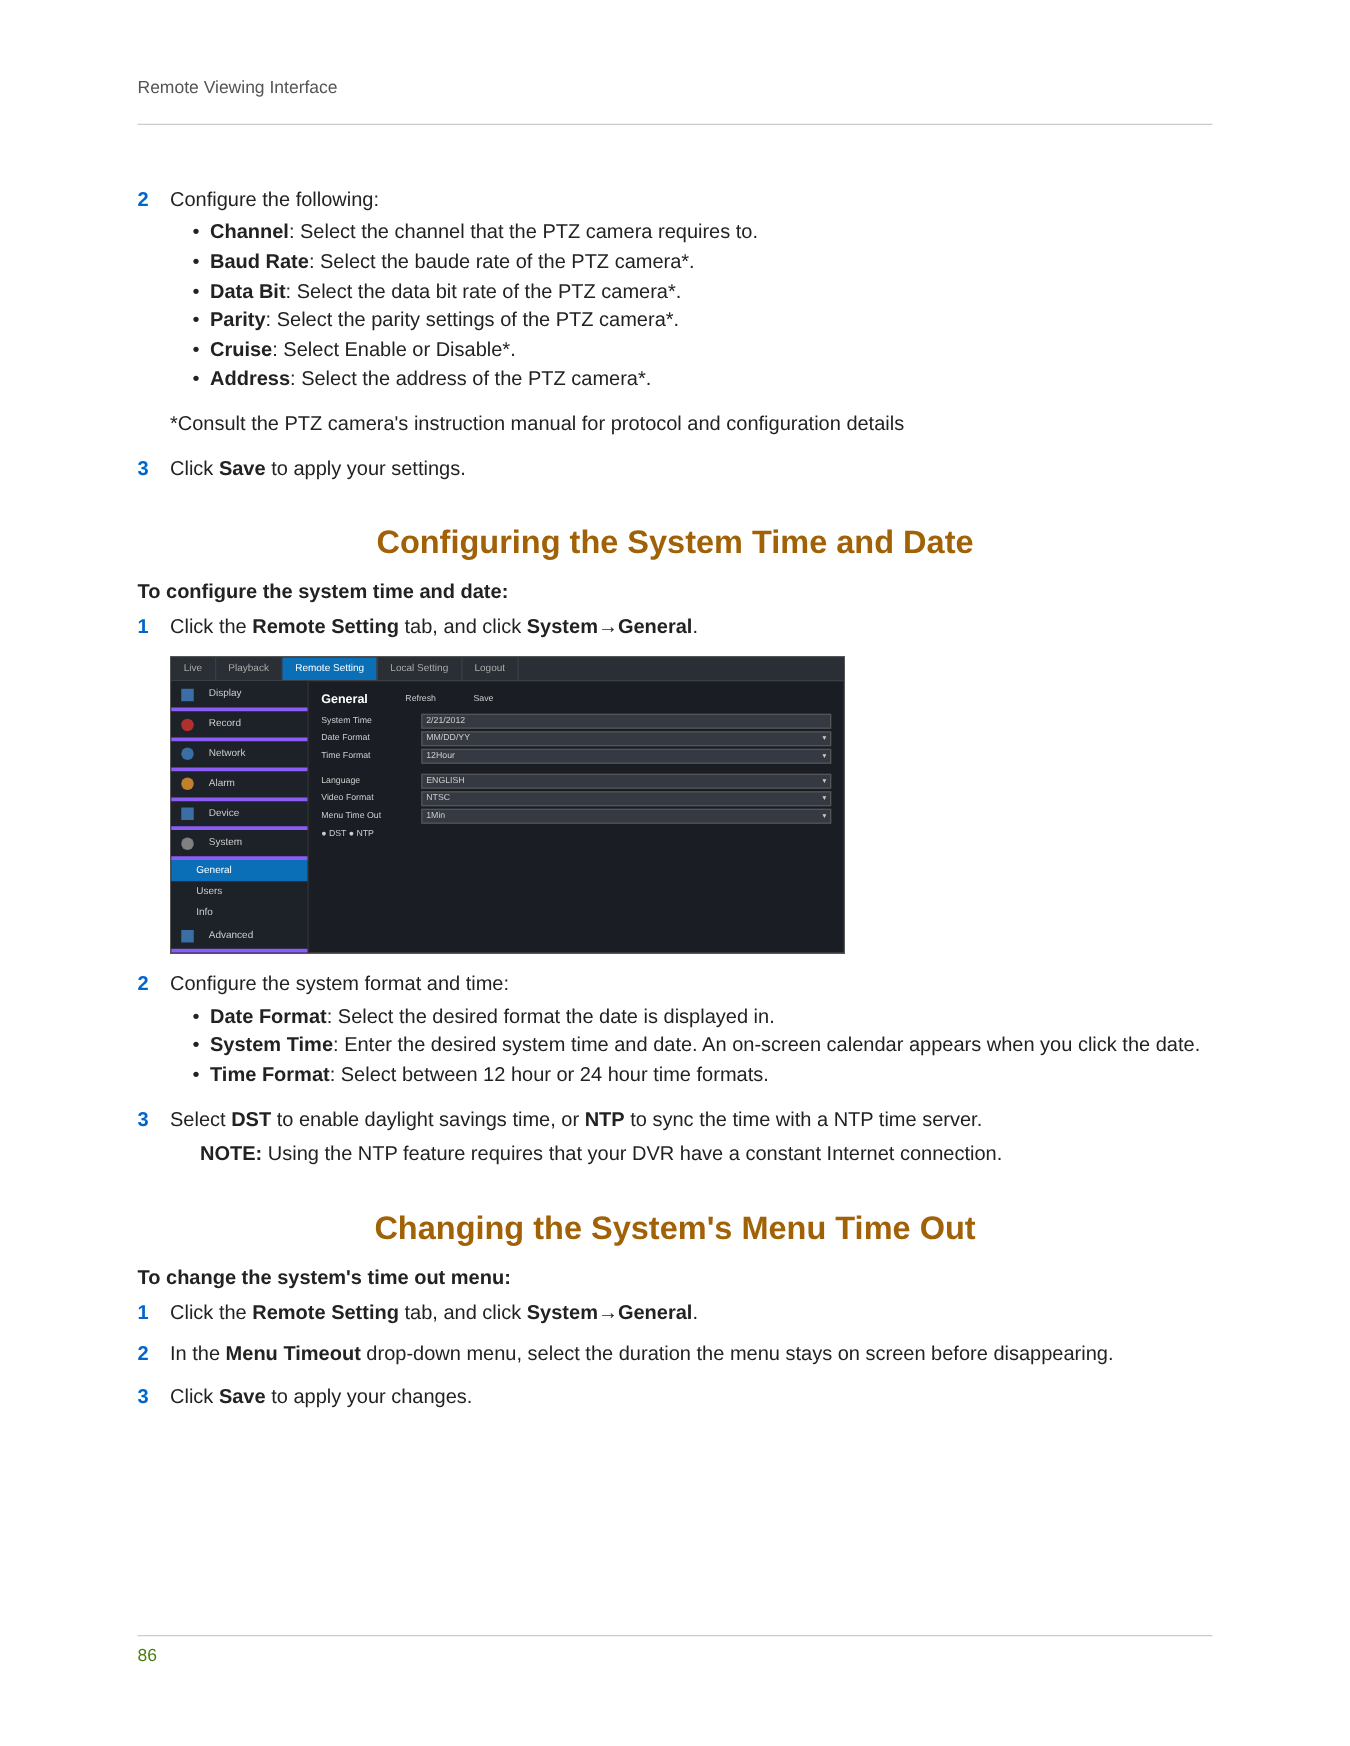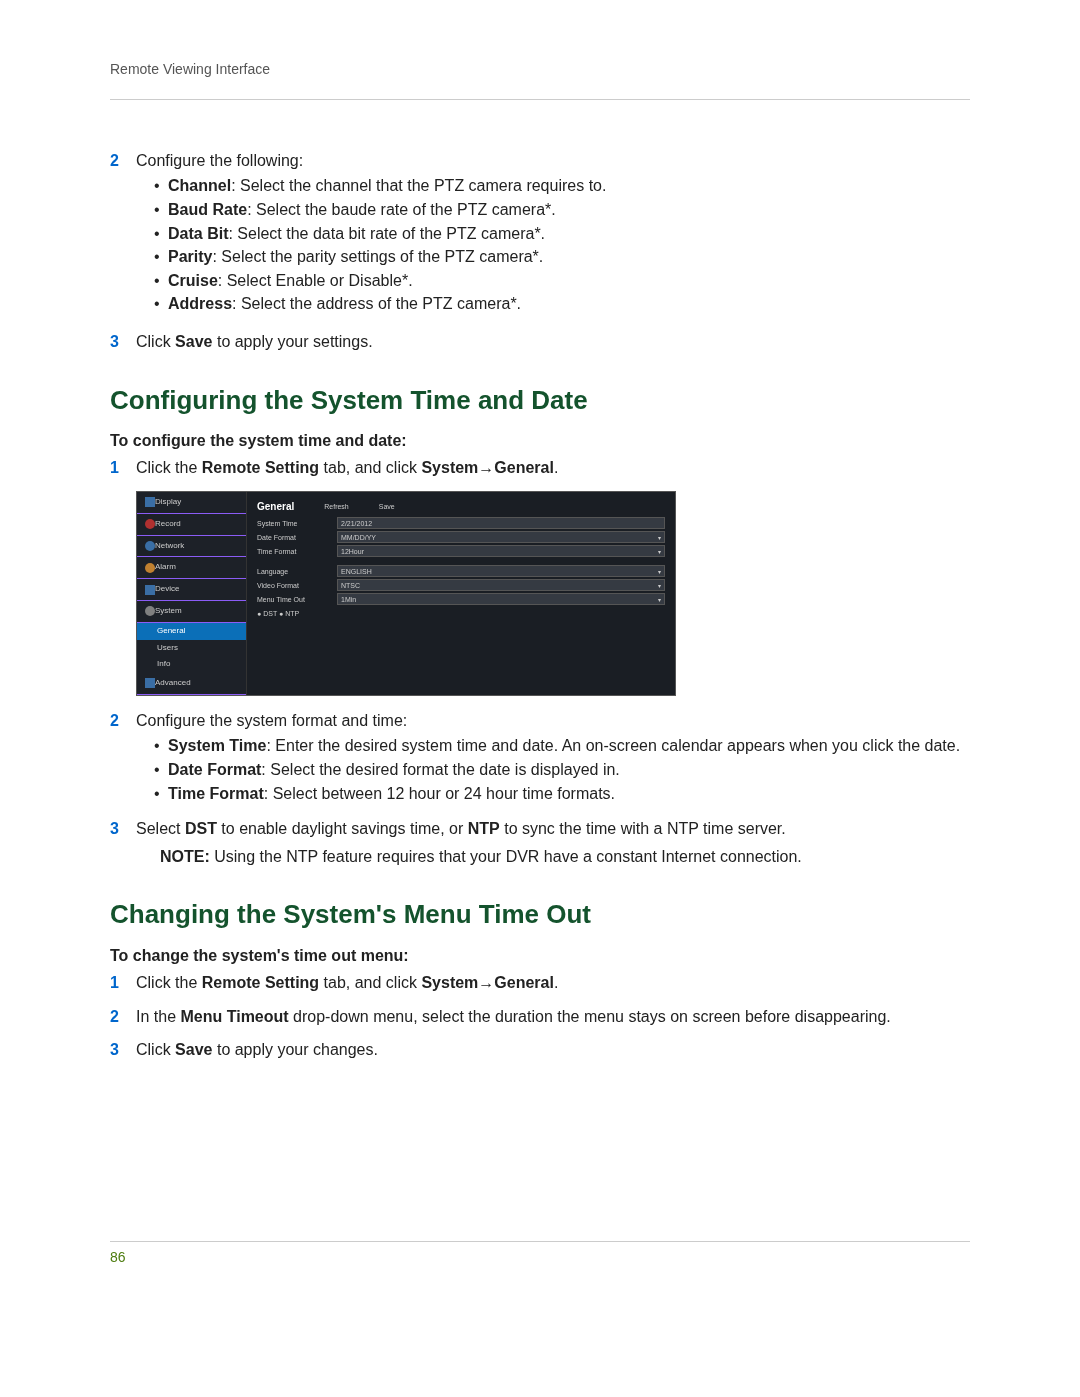--- a/index.html
+++ b/index.html
@@ -21,40 +21,41 @@
     margin-bottom: 50px;
   }
   .num-step { display: flex; margin-bottom: 12px; }
   .num { color: #0066cc; font-weight: bold; width: 26px; flex: 0 0 26px; }
   .step-body { flex: 1; }
   ul.bullets { list-style: none; padding-left: 18px; margin-top: 4px; }
   ul.bullets li { position: relative; padding-left: 14px; margin-bottom: 2px; }
   ul.bullets li::before { content: "•"; position: absolute; left: 0; }
   .note-line { margin-top: 14px; }
   h2.section {
-    color: #14532d;
+    color: #a16207;
     font-size: 26px;
     font-weight: bold;
     margin: 30px 0 12px 0;
+    text-align: center;
   }
   .sub-bold { font-weight: bold; margin: 8px 0 6px 0; }
   .screenshot {
     width: 540px;
     background: #1a1e24;
     border: 1px solid #555;
     margin: 6px 0 14px 26px;
     font-size: 9px;
     color: #ccc;
   }
   .ss-tabs { display: flex; background: #2a2f36; border-bottom: 1px solid #3a3f46; }
   .ss-tab { padding: 4px 10px; font-size: 8px; color: #aaa; border-right: 1px solid #3a3f46; }
   .ss-tab.active { background: #0b6fb8; color: #fff; }
   .ss-body { display: flex; min-height: 200px; }
   .ss-side { width: 110px; background: #1d2128; border-right: 1px solid #333; }
-  .ss-side-item { display:flex; align-items:center; gap:0; padding: 5px 8px; border-bottom: 1px solid #8b5cf6; font-size: 8px; color: #ccc; }
+  .ss-side-item { display:flex; align-items:center; gap:12px; padding: 5px 8px; border-bottom: 3px solid #8b5cf6; font-size: 8px; color: #ccc; }
   .ss-side-sub { background: #0b6fb8; color: #fff; padding: 3px 8px 3px 20px; font-size: 8px; }
   .ss-side-sub2 { padding: 3px 8px 3px 20px; font-size: 8px; color: #ccc; }
   .ss-main { flex:1; padding: 8px 10px; }
   .ss-title-row { display:flex; align-items:center; gap:30px; margin-bottom:4px; }
   .ss-title { font-weight:bold; font-size:10px; color:#fff; }
   .ss-btn { font-size:7px; color:#ccc; }
   .ss-row { display:flex; align-items:center; margin-bottom:2px; }
   .ss-label { width: 80px; font-size: 7px; color:#ccc; }
   .ss-field { flex:1; background:#353a42; border:1px solid #555; height:12px; font-size:7px; color:#ccc; padding:0 3px; display:flex; align-items:center; justify-content:space-between; }
   .ss-radio { font-size:7px; color:#ccc; margin-top:4px; }
@@ -75,20 +76,21 @@
   <div class="step-body">
     <span>Configure the following:</span>
     <ul class="bullets">
       <li><b>Channel</b><span>: Select the channel that the PTZ camera requires to.</span></li>
       <li><b>Baud Rate</b><span>: Select the baude rate of the PTZ camera*.</span></li>
       <li><b>Data Bit</b><span>: Select the data bit rate of the PTZ camera*.</span></li>
       <li><b>Parity</b><span>: Select the parity settings of the PTZ camera*.</span></li>
       <li><b>Cruise</b><span>: Select Enable or Disable*.</span></li>
       <li><b>Address</b><span>: Select the address of the PTZ camera*.</span></li>
     </ul>
+    <div class="note-line">*Consult the PTZ camera's instruction manual for protocol and configuration details</div>
   </div>
 </div>
 
 <div class="num-step" style="margin-top:14px;">
   <div class="num">3</div>
   <div class="step-body">
     <span>Click </span><b>Save</b><span> to apply your settings.</span>
   </div>
 </div>
 
@@ -96,20 +98,27 @@
 <div class="sub-bold">To configure the system time and date:</div>
 
 <div class="num-step">
   <div class="num">1</div>
   <div class="step-body">
     <span>Click the </span><b>Remote Setting</b><span> tab, and click </span><b>System</b><span>→</span><b>General</b><span>.</span>
   </div>
 </div>
 
 <div class="screenshot">
+  <div class="ss-tabs">
+    <div class="ss-tab">Live</div>
+    <div class="ss-tab">Playback</div>
+    <div class="ss-tab active">Remote Setting</div>
+    <div class="ss-tab">Local Setting</div>
+    <div class="ss-tab">Logout</div>
+  </div>
   <div class="ss-body">
     <div class="ss-side">
       <div class="ss-side-item">
           <span class="ss-icon" style="background:#3a6ea5;"></span>
           <span>Display</span>
         </div>
       <div class="ss-side-item">
           <span class="ss-icon" style="background:#b03030;border-radius:50%;"></span>
           <span>Record</span>
         </div>
@@ -188,22 +197,22 @@
       <div class="ss-radio">● DST   ● NTP</div>
     </div>
   </div>
 </div>
 
 <div class="num-step">
   <div class="num">2</div>
   <div class="step-body">
     <span>Configure the system format and time:</span>
     <ul class="bullets">
+      <li><b>Date Format</b><span>: Select the desired format the date is displayed in.</span></li>
       <li><b>System Time</b><span>: Enter the desired system time and date. An on-screen calendar appears when you click the date.</span></li>
-      <li><b>Date Format</b><span>: Select the desired format the date is displayed in.</span></li>
       <li><b>Time Format</b><span>: Select between 12 hour or 24 hour time formats.</span></li>
     </ul>
   </div>
 </div>
 
 <div class="num-step" style="margin-top:10px;">
   <div class="num">3</div>
   <div class="step-body">
     <span>Select </span><b>DST</b><span> to enable daylight savings time, or </span><b>NTP</b><span> to sync the time with a NTP time server.</span>
     <div style="margin-top:6px;margin-left:24px;"><b>NOTE:</b><span> Using the NTP feature requires that your DVR have a constant Internet connection.</span></div>

